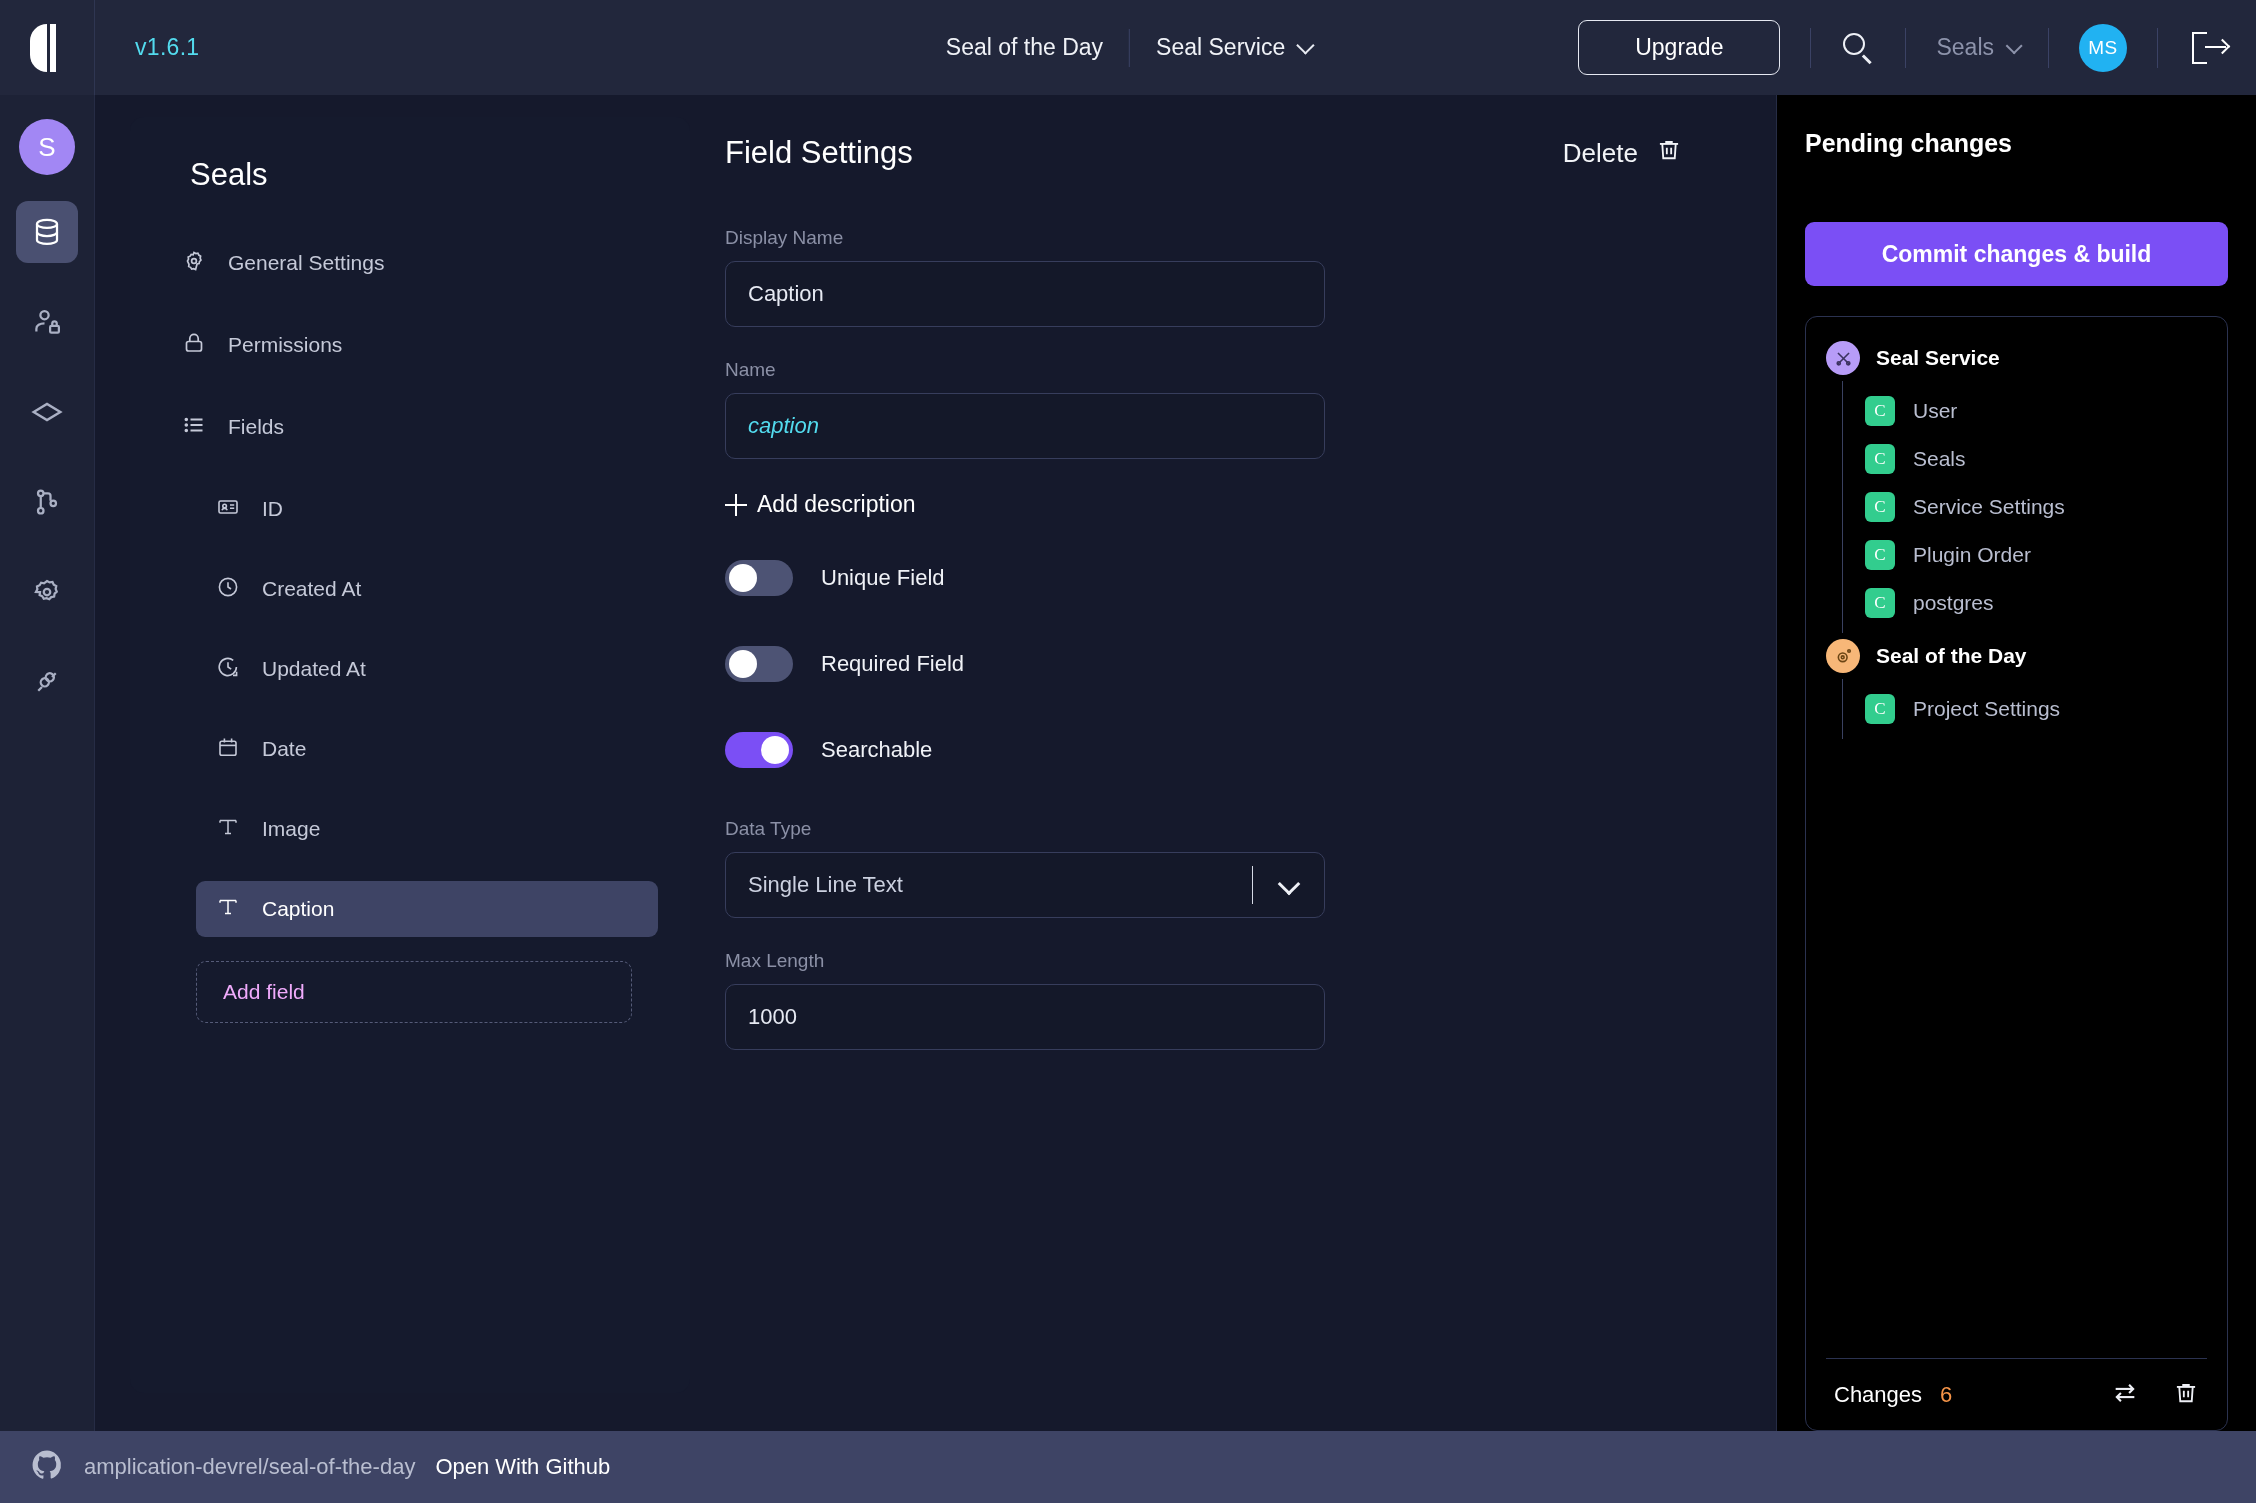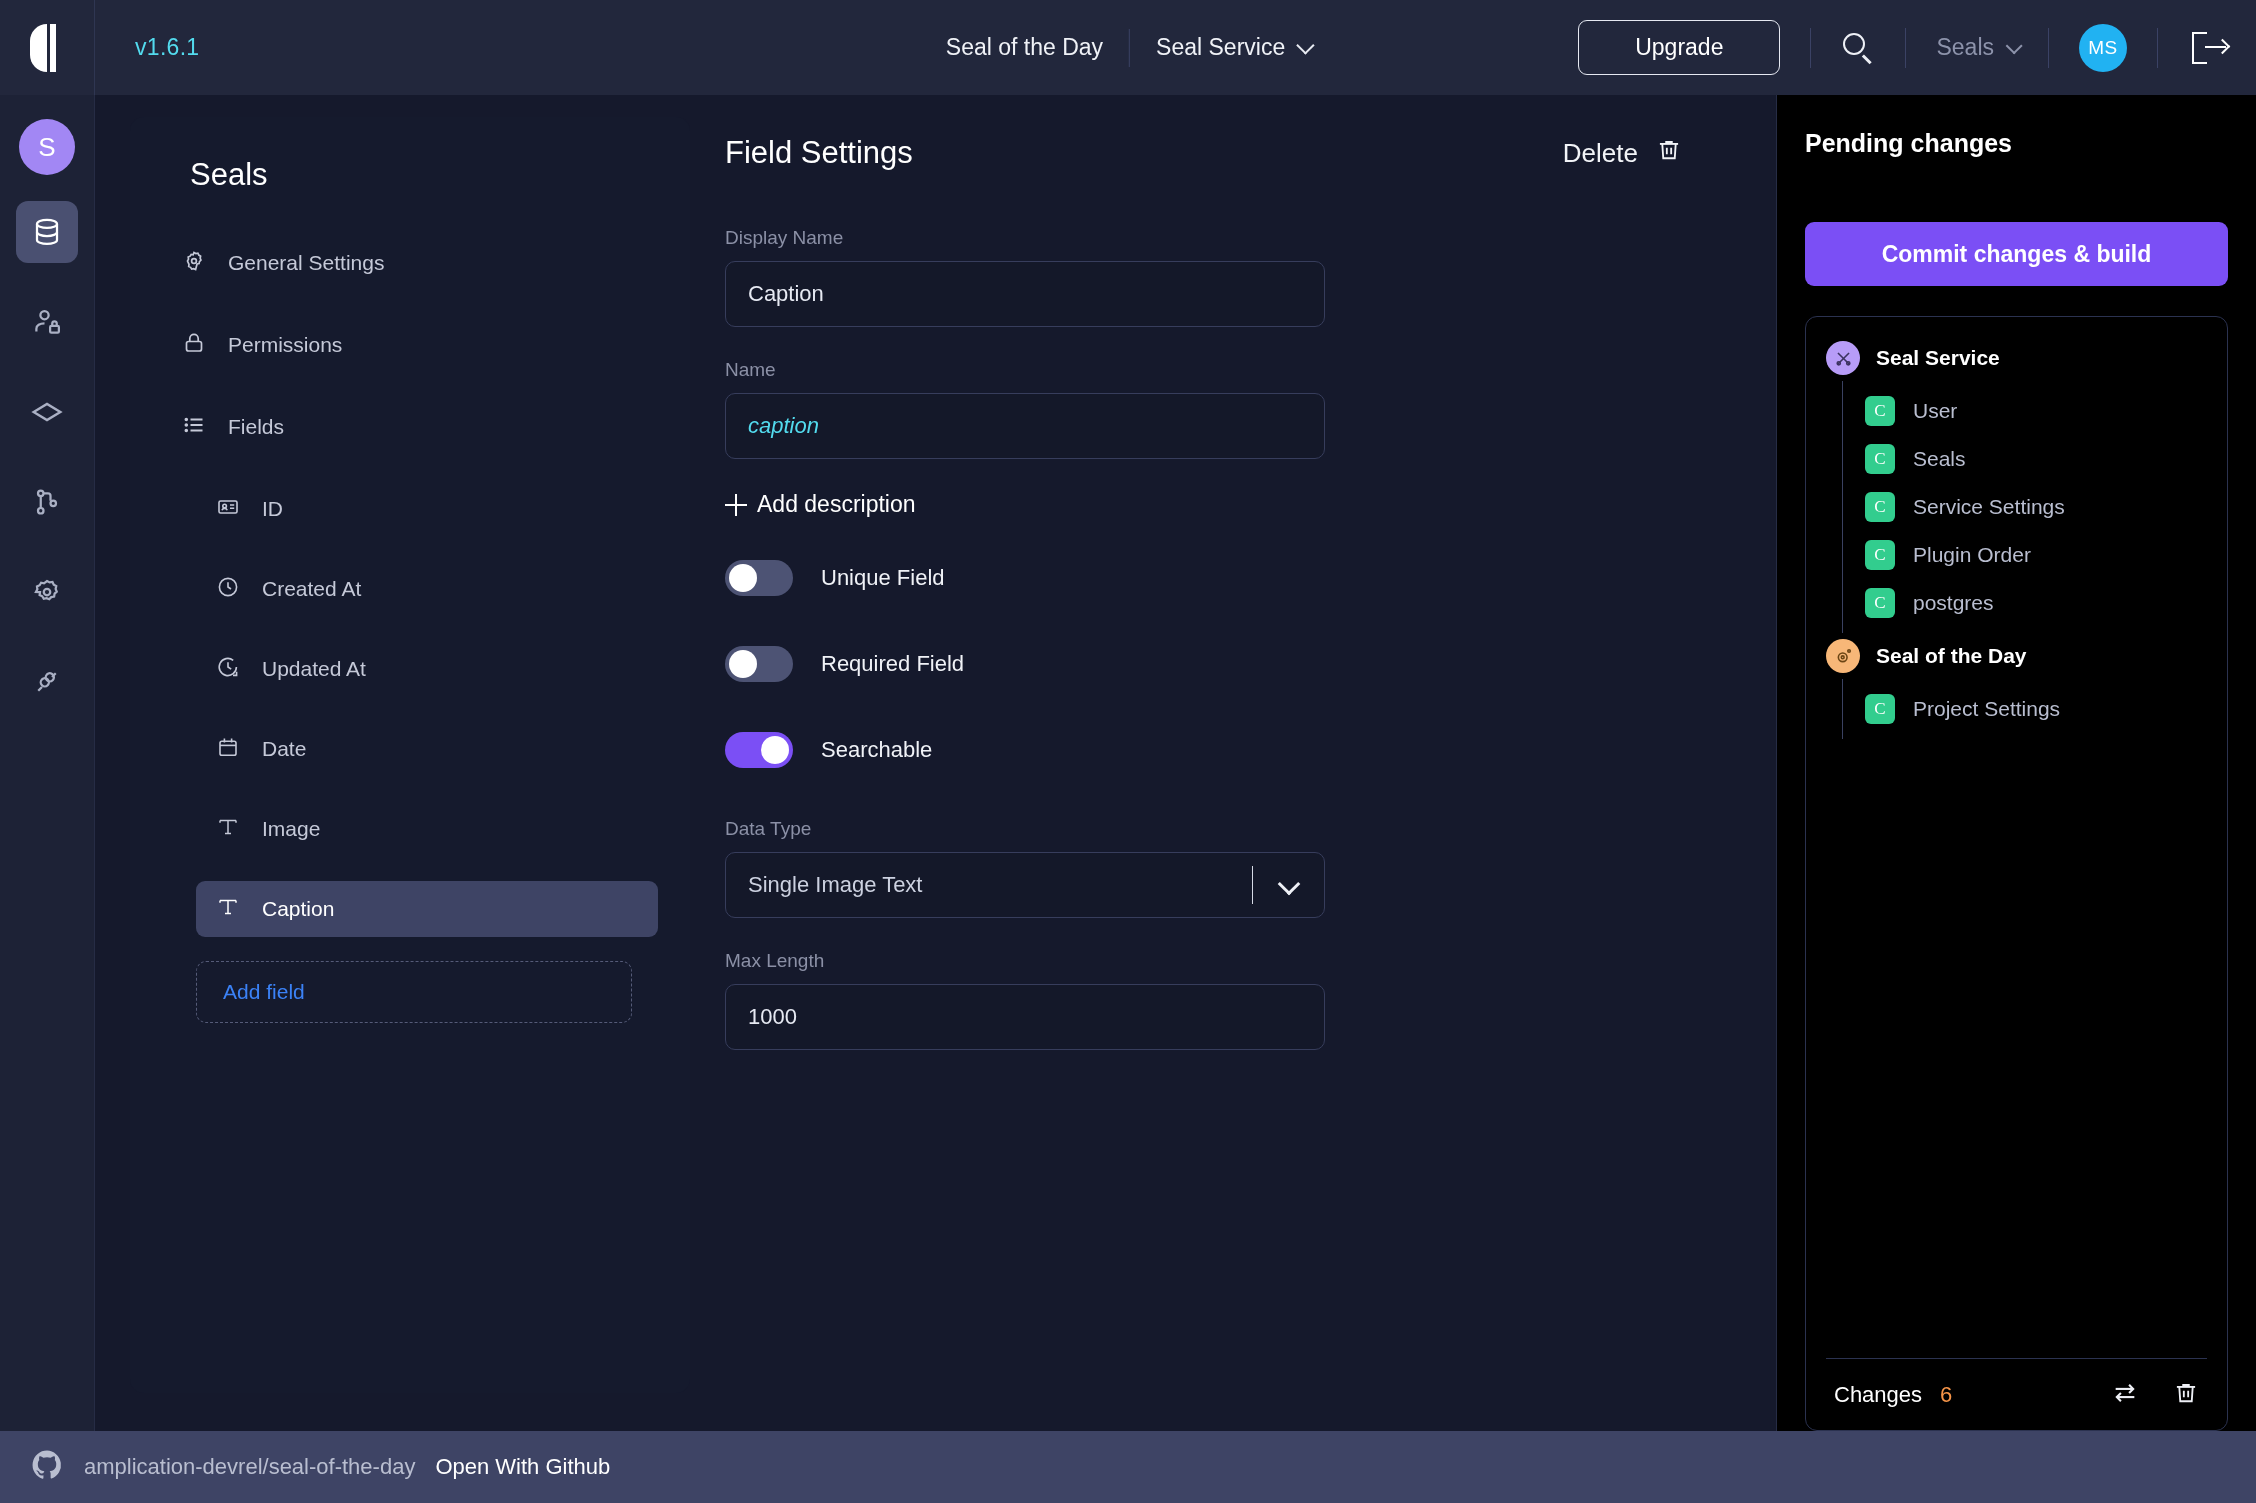--- a/index.html
+++ b/index.html
@@ -125,21 +125,21 @@
     display: flex; align-items: center; gap: 22px;
     height: 56px; padding: 0 20px; border-radius: 9px;
     color: #c5c9d8; font-size: 21px; cursor: pointer; margin-bottom: 26px;
   }
   .nav-item.sub { margin-left: 34px; margin-bottom: 24px; }
   .nav-item.selected { background: #3e4465; color: #fff; }
   .nav-item svg { flex: 0 0 auto; }
   .add-field-btn {
     margin-left: 34px; height: 62px; width: 436px;
     border: 1.5px dashed #555b78; border-radius: 10px;
-    color: #3b82f6; font-size: 21px;
+    color: #f0abfc; font-size: 21px;
     display: flex; align-items: center; padding-left: 26px;
     background: transparent; cursor: pointer; font-family: inherit;
   }
 
   
   .settings {
     flex: 1; min-width: 0; padding: 40px 60px 0 35px; position: relative;
   }
   .settings-head { display: flex; align-items: center; margin-bottom: 56px; }
   .settings-title { color: #fff; font-size: 31px; font-weight: 400; }
@@ -528,21 +528,21 @@
           <div class="toggle on">
               <div class="knob"></div>
             </div>
           <div class="toggle-label">Searchable</div>
         </div>
 
         <div class="form-block">
           <div class="form-label">Data Type</div>
           <div class="select-wrap">
             <div class="select-box">
-              <span>Single Image Text</span>
+              <span>Single Line Text</span>
             </div>
             <div class="select-divider"></div>
             <div class="select-chev"></div>
           </div>
         </div>
 
         <div class="form-block">
           <div class="form-label">Max Length</div>
           <input class="form-input" value="1000" style="">
         </div>

